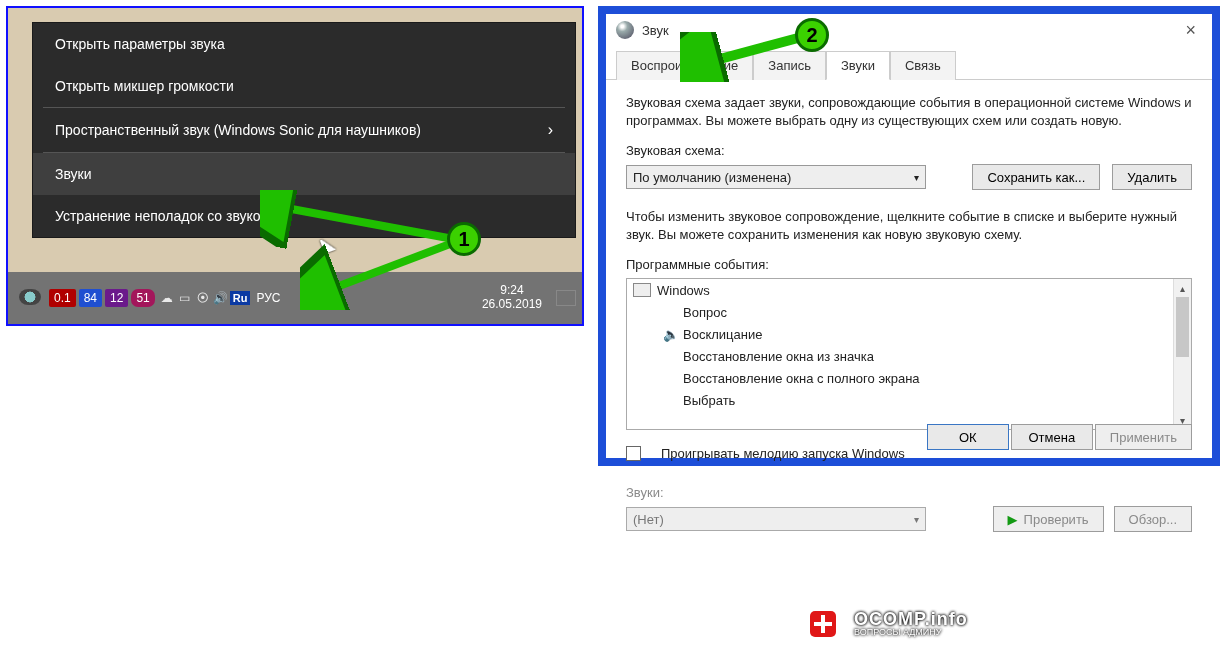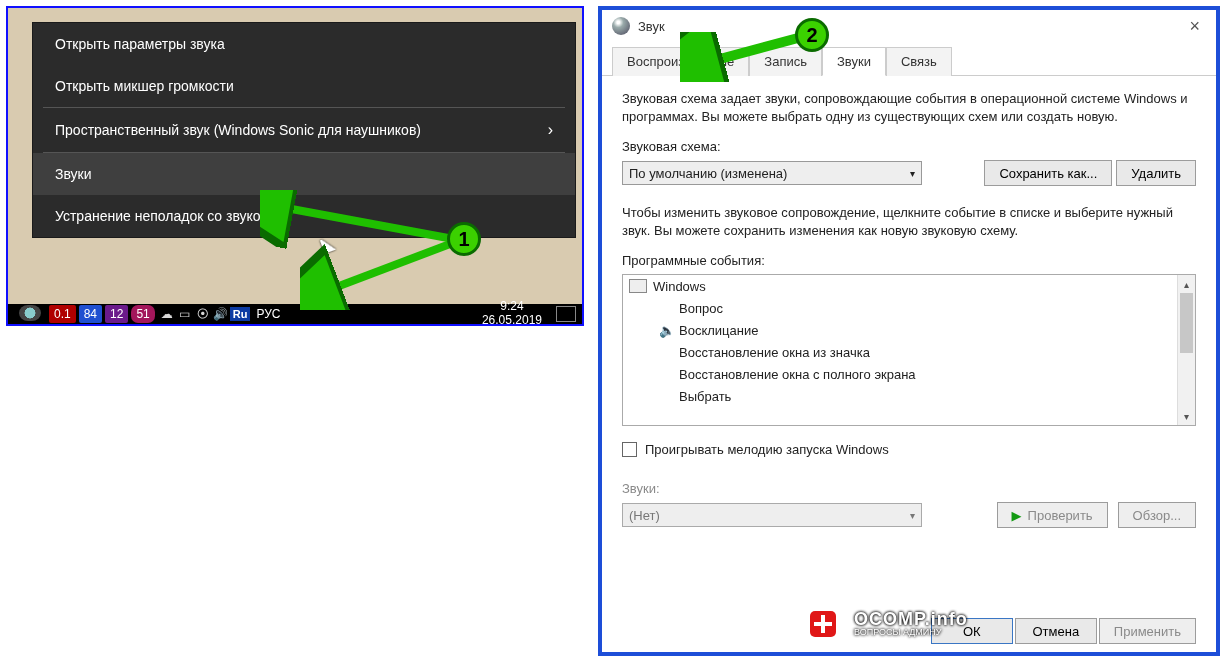--- a/index.html
+++ b/index.html
@@ -55,22 +55,22 @@
     border-right: 10px solid transparent;
     border-top: 0;
     border-bottom: 14px solid #fff;
     filter: drop-shadow(0 0 1px #000);
     transform: rotate(-20deg);
   }
 
   .taskbar {
     position: absolute;
     left: 0; right: 0; bottom: 0;
-    height: 20px;
-    background: #000000;
+    height: 52px;
+    background: #737373;
     color: #fff;
     display: flex;
     align-items: center;
     padding: 0 6px;
     font-size: 12px;
   }
   .tb-block { padding: 2px 5px; margin-right: 3px; border-radius: 2px; }
   .tb-eye { width: 22px; height: 16px; background: radial-gradient(circle,#8cc 40%,#444 41%); border-radius: 50% / 60%; }
   .tb-red { background: #b00000; }
   .tb-blue { background: #1f4fd1; }
@@ -79,22 +79,22 @@
   .tb-icon { width: 18px; text-align: center; opacity: .85; }
   .tb-ru { background: #0b3aa3; padding: 1px 3px; font-size: 11px; font-weight: bold; }
   .tb-lang { margin-left: 6px; }
   .tb-clock { margin-left: auto; text-align: center; line-height: 1.15; padding-right: 10px; }
   .tb-not { width: 20px; height: 16px; border: 1px solid #888; margin-left: 4px; }
 
   
   .right-panel {
     position: absolute;
     left: 598px; top: 6px;
-    width: 622px; height: 650px;
-    border: 4px solid #1d4ed8;
+    width: 622px; height: 460px;
+    border: 8px solid #1d4ed8;
     background: #fff;
   }
   .dlg-titlebar {
     display: flex; align-items: center;
     height: 32px; padding: 0 10px;
     color: #333;
   }
   .dlg-title-icon {
     width: 18px; height: 18px; margin-right: 8px;
     border-radius: 50%;
@@ -142,21 +142,21 @@
     height: 26px; padding: 0 14px;
     border: 1px solid #9c9c9c;
     background: #e9e9e9;
     cursor: pointer;
     font-size: 13px;
     display: inline-flex; align-items: center; justify-content: center;
   }
   .btn.primary { border-color: #3a76c4; }
   .btn.disabled { color: #8a8a8a; background: #eee; cursor: default; }
   .scheme-row { justify-content: space-between; }
-  .scheme-btns { display: flex; gap: 4px; }
+  .scheme-btns { display: flex; gap: 12px; }
 
   .eventbox {
     border: 1px solid #aaa;
     height: 152px;
     margin-top: 4px;
     position: relative;
     overflow: hidden;
     background: #fff;
   }
   .eventlist { position: absolute; inset: 0 18px 0 0; overflow: hidden; }
@@ -173,21 +173,21 @@
   .ev-row .snd-ico {
     width: 16px; display: inline-block; text-align: center; color: #777; margin-right: 4px;
   }
   .scrollbar-v {
     position: absolute; right: 0; top: 0; bottom: 0; width: 18px;
     background: #f1f1f1; border-left: 1px solid #ddd;
   }
   .sb-btn { height: 18px; display: flex; align-items: center; justify-content: center; font-size: 10px; color: #555; }
   .sb-thumb { position: absolute; left: 2px; right: 2px; top: 18px; height: 60px; background: #c7c7c7; }
 
-  .chk-row { display: flex; align-items: center; gap: 8px; margin-top: 16px; }
+  .chk-row { display: flex; align-items: center; gap: 20px; margin-top: 16px; }
   .chk { width: 15px; height: 15px; border: 1px solid #666; background: #fff; cursor: pointer; }
 
   .sound-select {
     width: 300px; height: 24px;
     border: 1px solid #aaa; background: #eee;
     color: #777; padding-left: 6px;
     display: flex; align-items: center; justify-content: space-between;
     cursor: default;
   }
   .play-tri { margin-right: 6px; color: #139a13; }

